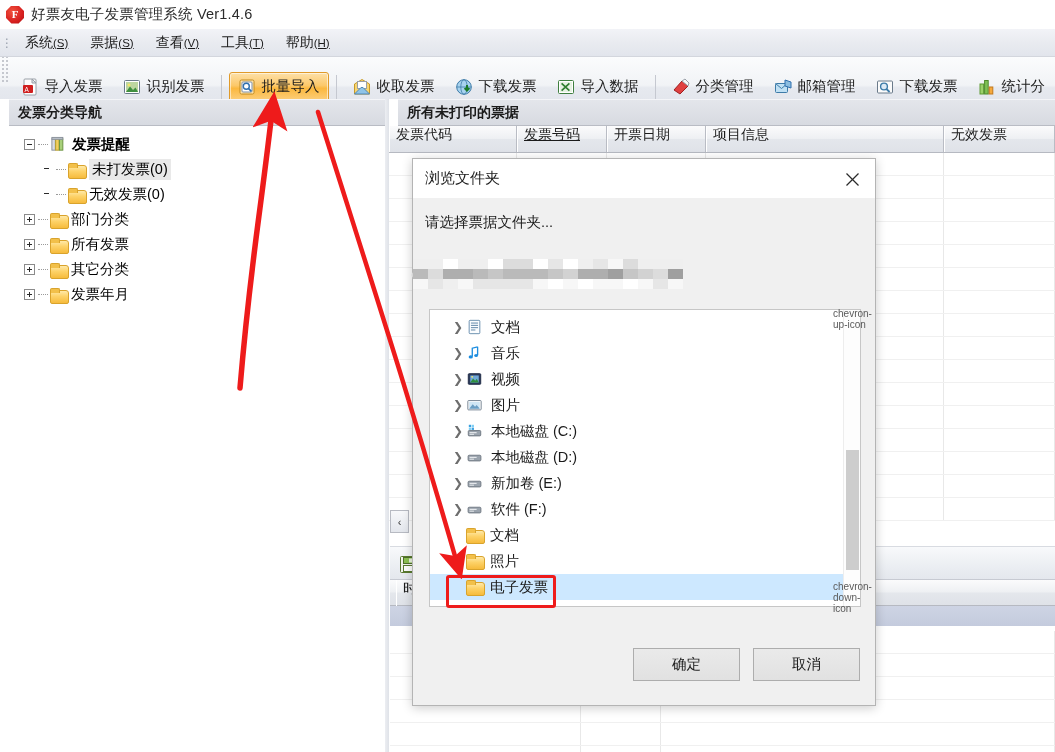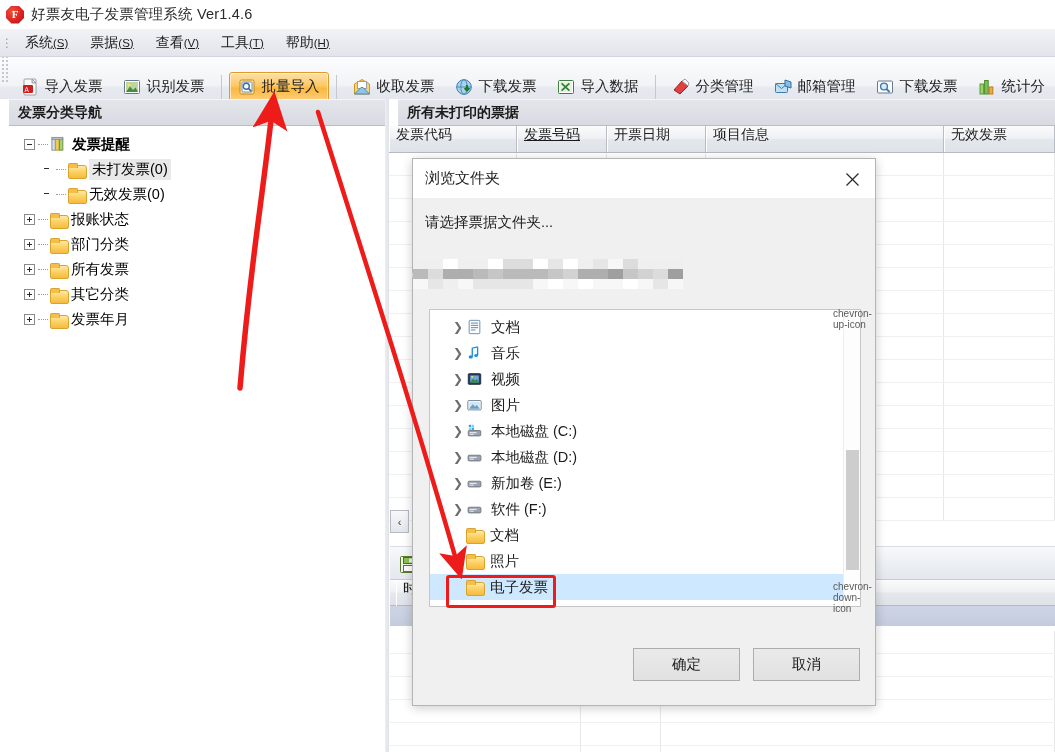--- a/index.html
+++ b/index.html
@@ -351,26 +351,20 @@
           <div class="tog none"></div>
           <div class="dots"></div>
           <div class="folder"></div>
           <span class="tlabel">未打发票(0)</span>
         </div>
         <div class="tnode" style="padding-left: 36px;">
           <div class="tog none"></div>
           <div class="dots"></div>
           <div class="folder"></div>
           <span class="tlabel">无效发票(0)</span>
-        </div>
-        <div class="tnode" style="padding-left: 18px;">
-          <div class="tog plus"></div>
-          <div class="dots"></div>
-          <div class="folder"></div>
-          <span class="tlabel">报账状态</span>
         </div>
         <div class="tnode" style="padding-left: 18px;">
           <div class="tog plus"></div>
           <div class="dots"></div>
           <div class="folder"></div>
           <span class="tlabel">部门分类</span>
         </div>
         <div class="tnode" style="padding-left: 18px;">
           <div class="tog plus"></div>
           <div class="dots"></div>

